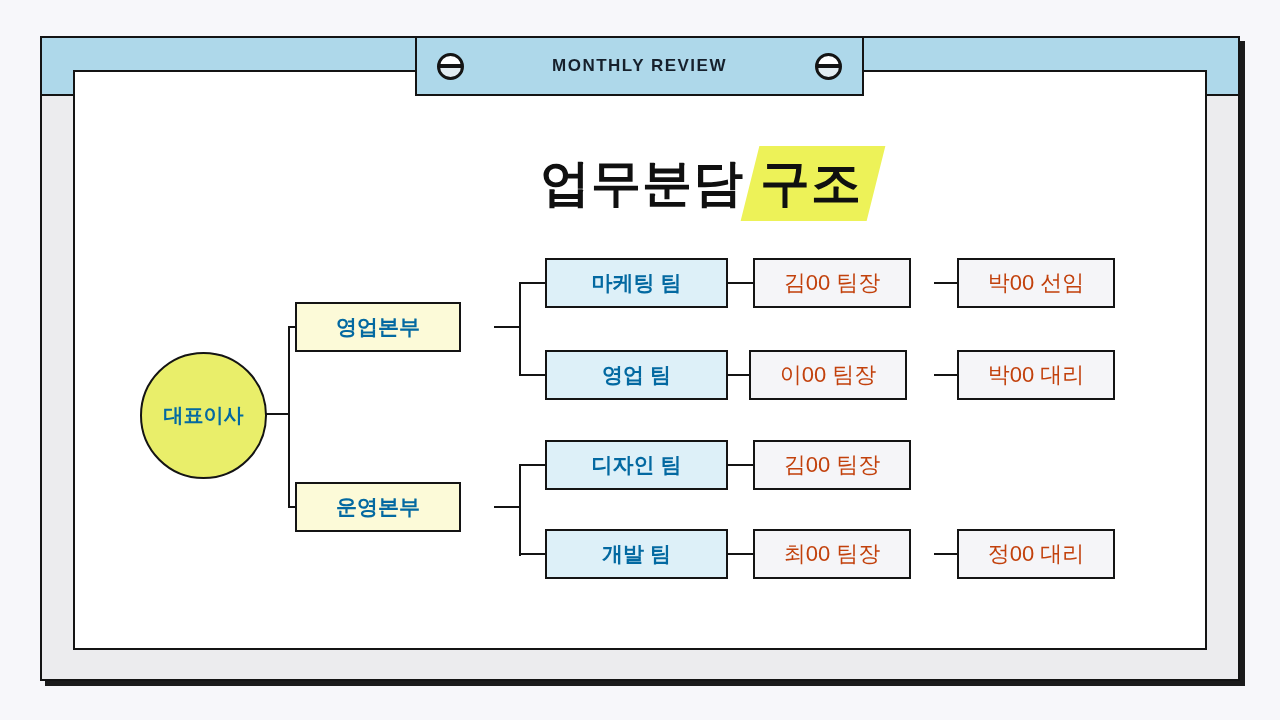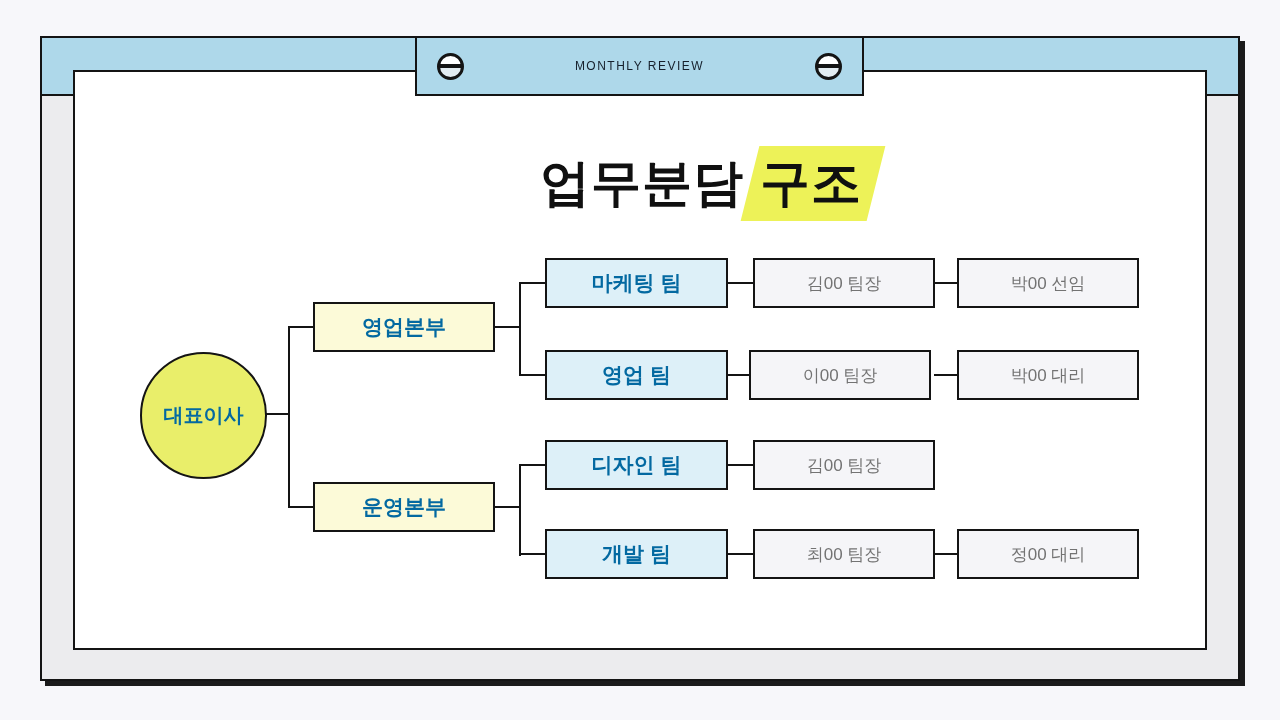--- a/index.html
+++ b/index.html
@@ -21,40 +21,40 @@
   .card{position:absolute;left:73px;top:70px;width:1134px;height:580px;
     background:var(--card_white);border:2px solid var(--line_black);z-index:3;}
 
   
   .tab{position:absolute;left:415px;top:36px;width:449px;height:60px;
     background:var(--band_blue);border:2px solid var(--line_black);z-index:4;
     display:flex;align-items:center;justify-content:space-between;padding:0 20px;}
   .screw{width:27px;height:27px;border-radius:50%;border:3px solid var(--line_black);
     background:linear-gradient(180deg,#ffffff 0 40%,var(--line_black) 40% 58%,#e2ecf1 58% 100%);
     flex:0 0 auto;}
-  .tab-label{font-size:12px;font-weight:400;letter-spacing:1.5px;color:#16202c;}
+  .tab-label{font-size:17px;font-weight:700;letter-spacing:1.5px;color:#16202c;}
 
   
   .title{position:absolute;left:73px;top:148px;width:1270px;text-align:center;z-index:5;
     font-size:50px;font-weight:800;color:#101010;letter-spacing:1px;}
   .hl{position:relative;display:inline-block;padding:2px 14px 4px 10px;margin-left:6px;}
   .hl::before{content:"";position:absolute;inset:-2px 0 0 0;background:var(--highlight_yellow);
     transform:skewX(-14deg);z-index:-1;}
 
   
   .node{position:absolute;z-index:5;display:flex;align-items:center;justify-content:center;
     border:2px solid var(--line_black);color:#0369a1;text-align:center;}
   .ceo{left:140px;top:352px;width:127px;height:127px;border-radius:50%;
     background:var(--ceo_yellow);font-size:20px;font-weight:700;}
-  .division{left:313px;width:182px;height:50px;background:var(--division_yellow);
+  .division{left:295px;width:166px;height:50px;background:var(--division_yellow);
     font-size:21px;font-weight:700;}
   .team{left:545px;width:183px;height:50px;background:var(--team_blue);
     font-size:21px;font-weight:700;}
-  .member{width:182px;height:50px;background:var(--member_gray);
-    font-size:17px;font-weight:400;color:#737373;}
+  .member{width:158px;height:50px;background:var(--member_gray);
+    font-size:22px;font-weight:400;color:#c2410c;}
 
   
   .line{position:absolute;background:var(--line_black);z-index:4;}
 </style>
 </head>
 <body>
 
 <div class="page">
 
   <div class="frame"></div>

